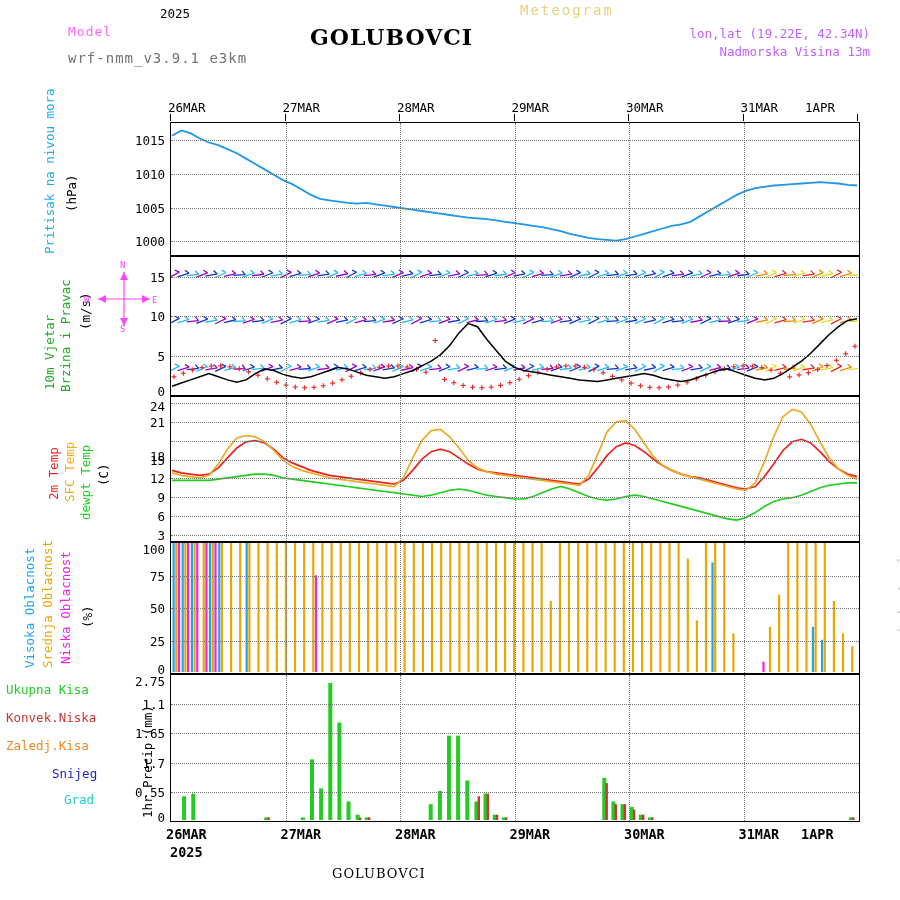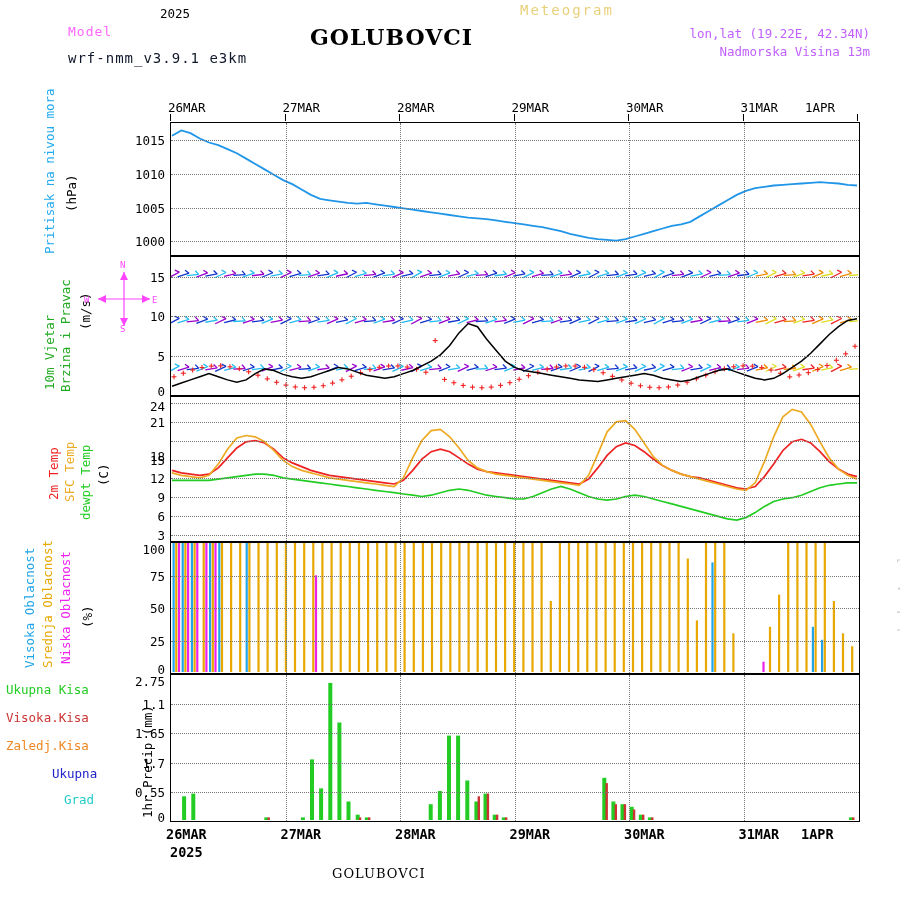--- a/index.html
+++ b/index.html
@@ -4,21 +4,21 @@
 <style>
   html,body{margin:0;padding:0;}
   body{width:900px;height:900px;background:#ffffff;font-family:"DejaVu Sans",sans-serif;overflow:hidden;position:relative;}
   .abs{position:absolute;}
   .mono{font-family:"DejaVu Sans Mono",monospace;}
   #meteogram-root{position:relative;width:900px;height:900px;}
 
   
   .hdr-meteogram{left:520px;top:2px;font-size:14px;color:#e8d07a;letter-spacing:2px;font-family:"DejaVu Sans Mono",monospace;}
   .hdr-model{left:68px;top:24px;font-size:13px;color:#ff66ff;font-family:"DejaVu Sans Mono",monospace;letter-spacing:1px;}
-  .hdr-modelname{left:68px;top:50px;font-size:14px;color:#0f172a;font-family:"DejaVu Sans Mono",monospace;letter-spacing:1px;}
+  .hdr-modelname{left:68px;top:50px;font-size:14px;color:#737373;font-family:"DejaVu Sans Mono",monospace;letter-spacing:1px;}
   .hdr-title{left:310px;top:24px;font-size:22px;font-weight:bold;color:#000;font-family:"DejaVu Serif",serif;letter-spacing:1px;}
   .hdr-right{right:30px;font-size:12.5px;color:#c060ff;text-align:right;font-family:"DejaVu Sans Mono",monospace;}
   .hdr-r1{top:26px;}
   .hdr-r2{top:44px;}
   .hdr-r3{top:62px;}
 
   
   .panel{position:absolute;left:170px;width:690px;border:1.4px solid #000;box-sizing:border-box;background:#fff;}
   #panel-pressure{top:122px;height:134px;}
   #panel-wind{top:256px;height:140px;}
@@ -1527,23 +1527,23 @@
       <div class="ytick" style="top: 116.8px;">0.55</div>
       <div class="gridh" style="top: 87.6px;"></div>
       <div class="ytick" style="top: 87.6px;">1.7</div>
       <div class="gridh" style="top: 58.4px;"></div>
       <div class="ytick" style="top: 58.4px; text-align: right;">1.65</div>
       <div class="gridh" style="top: 29.2px;"></div>
       <div class="ytick" style="top: 29.2px;">1.1</div>
       <div class="ytick" style="top: 6px;">2.75</div>
     </div>
   <div class="abs" style="left:6px;top:682px;font-size:12.5px;color:#22cc22;font-family:'DejaVu Sans Mono',monospace;">Ukupna Kisa</div>
-  <div class="abs" style="left:6px;top:710px;font-size:12.5px;color:#cc3333;font-family:'DejaVu Sans Mono',monospace;">Visoka.Kisa</div>
+  <div class="abs" style="left:6px;top:710px;font-size:12.5px;color:#cc3333;font-family:'DejaVu Sans Mono',monospace;">Konvek.Niska</div>
   <div class="abs" style="left:6px;top:738px;font-size:12.5px;color:#ee8822;font-family:'DejaVu Sans Mono',monospace;">Zaledj.Kisa</div>
-  <div class="abs" style="left:52px;top:766px;font-size:12.5px;color:#2222cc;font-family:'DejaVu Sans Mono',monospace;">Ukupna</div>
+  <div class="abs" style="left:52px;top:766px;font-size:12.5px;color:#2222cc;font-family:'DejaVu Sans Mono',monospace;">Snijeg</div>
   <div class="abs" style="left:64px;top:792px;font-size:12.5px;color:#22cccc;font-family:'DejaVu Sans Mono',monospace;">Grad</div>
   <div class="vlabel" style="left:140px;top:818px;color:#000;">1hr Precip (mm)</div>
 
   <div class="botaxis" id="bot-axis">
       <div class="lbl" style="left: -4px;">26MAR</div>
       <div class="lbl" style="left: 110.5px;">27MAR</div>
       <div class="lbl" style="left: 225px;">28MAR</div>
       <div class="lbl" style="left: 339.5px;">29MAR</div>
       <div class="lbl" style="left: 454px;">30MAR</div>
       <div class="lbl" style="left: 568.5px;">31MAR</div>

